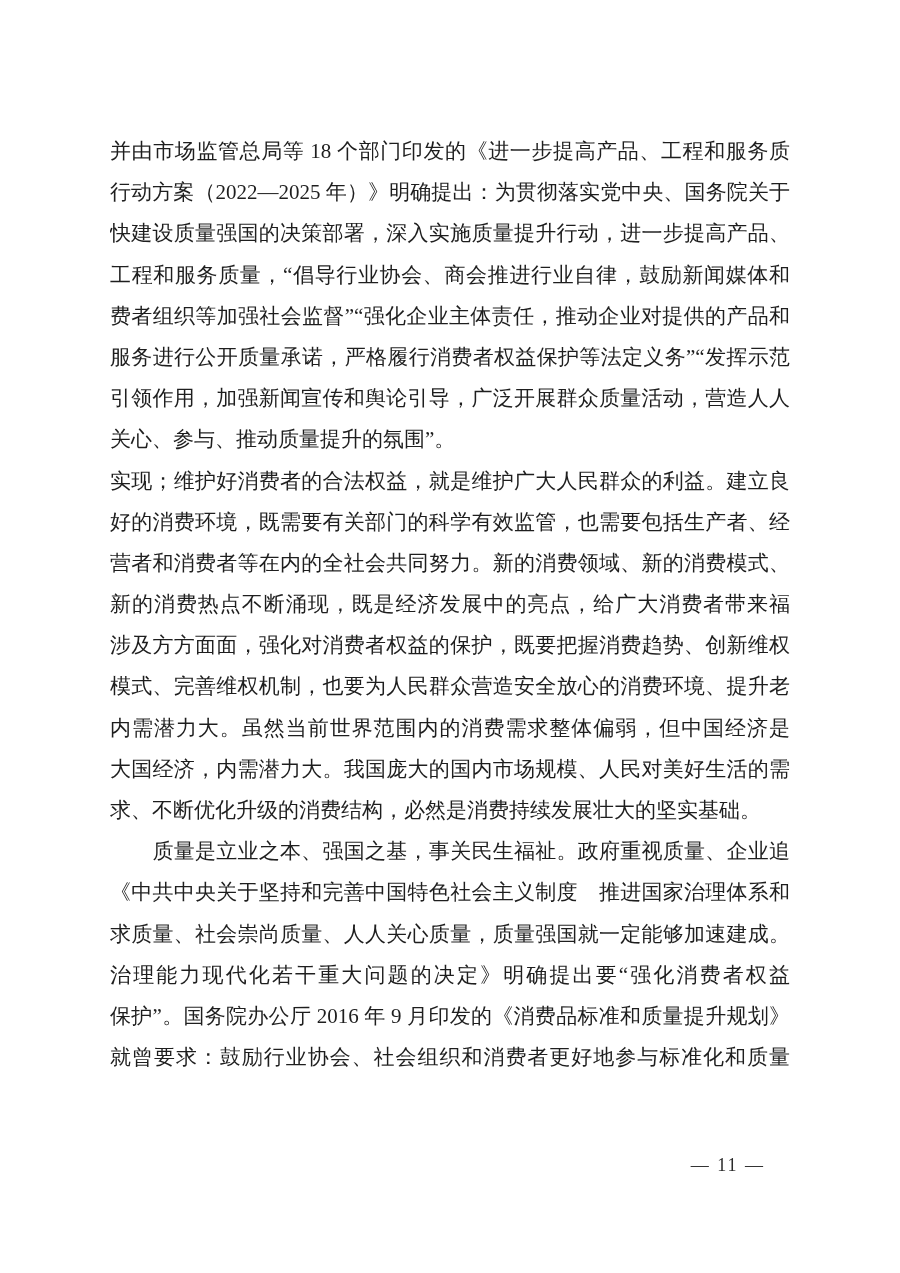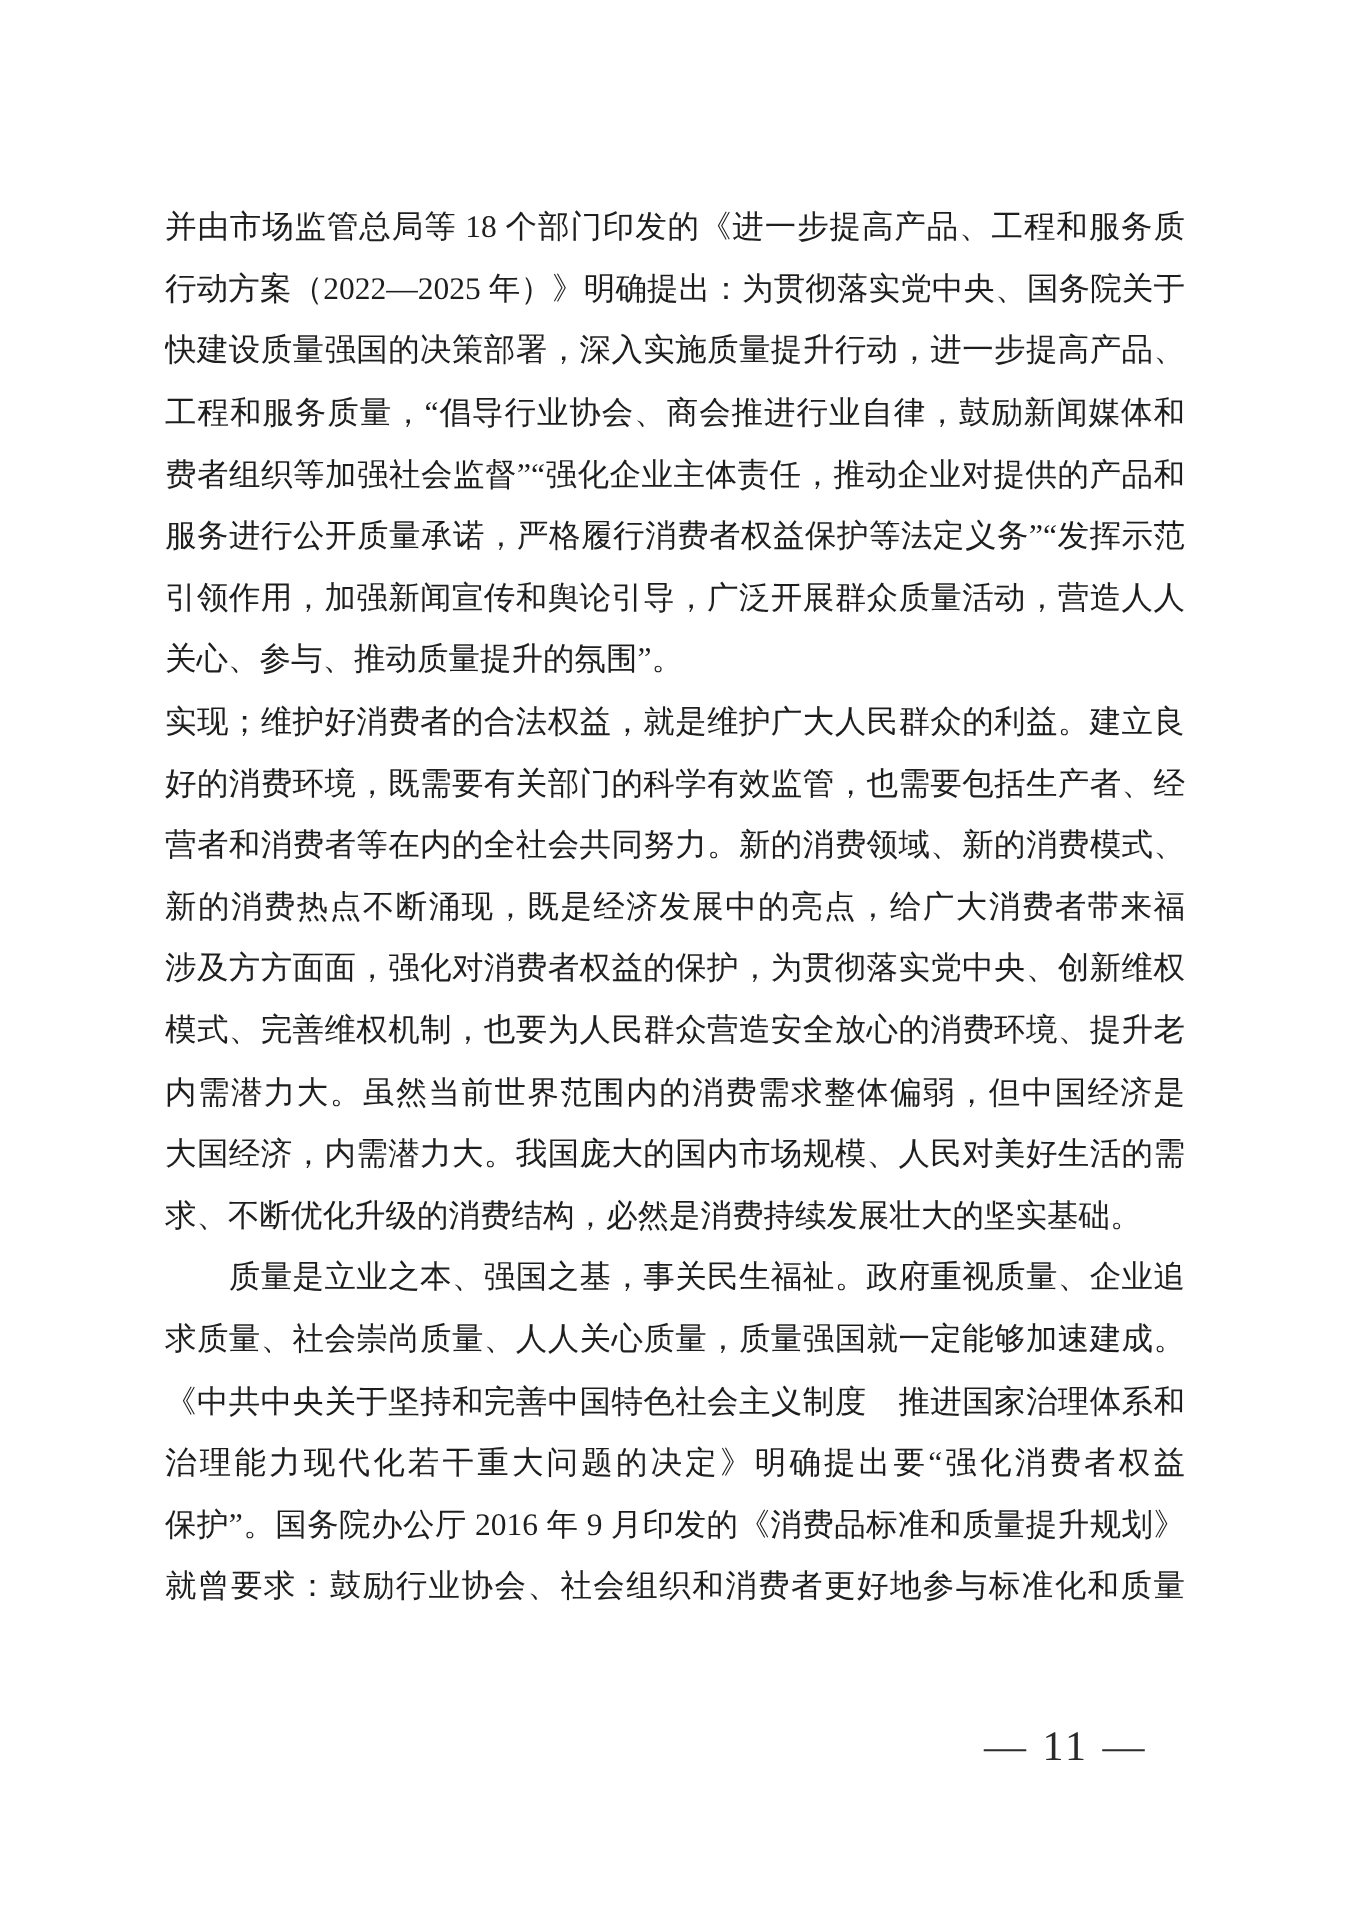--- a/index.html
+++ b/index.html
@@ -30,21 +30,21 @@
     text-align: justify;
     text-align-last: justify;
   }
   .line.para-end {
     text-align-last: left;
   }
   .page-number {
     position: absolute;
     top: 1151px;
     right: 135px;
-    font-size: 28px;
+    font-size: 18px;
     line-height: 28px;
     color: #2a2a2a;
     letter-spacing: 2px;
   }
 </style>
 </head>
 <body>
 
 <div class="page">
   <div class="text-block">
@@ -53,26 +53,26 @@
       <div class="line">快建设质量强国的决策部署，深入实施质量提升行动，进一步提高产品、</div>
       <div class="line">工程和服务质量，“倡导行业协会、商会推进行业自律，鼓励新闻媒体和消</div>
       <div class="line">费者组织等加强社会监督”“强化企业主体责任，推动企业对提供的产品和</div>
       <div class="line">服务进行公开质量承诺，严格履行消费者权益保护等法定义务”“发挥示范</div>
       <div class="line">引领作用，加强新闻宣传和舆论引导，广泛开展群众质量活动，营造人人</div>
       <div class="line para-end">关心、参与、推动质量提升的氛围”。</div>
       <div class="line">实现；维护好消费者的合法权益，就是维护广大人民群众的利益。建立良</div>
       <div class="line">好的消费环境，既需要有关部门的科学有效监管，也需要包括生产者、经</div>
       <div class="line">营者和消费者等在内的全社会共同努力。新的消费领域、新的消费模式、</div>
       <div class="line">新的消费热点不断涌现，既是经济发展中的亮点，给广大消费者带来福音，</div>
-      <div class="line">涉及方方面面，强化对消费者权益的保护，为贯彻落实党中央、创新维权</div>
+      <div class="line">涉及方方面面，强化对消费者权益的保护，既要把握消费趋势、创新维权</div>
       <div class="line">模式、完善维权机制，也要为人民群众营造安全放心的消费环境、提升老</div>
       <div class="line">内需潜力大。虽然当前世界范围内的消费需求整体偏弱，但中国经济是</div>
       <div class="line">大国经济，内需潜力大。我国庞大的国内市场规模、人民对美好生活的需</div>
       <div class="line para-end">求、不断优化升级的消费结构，必然是消费持续发展壮大的坚实基础。</div>
       <div class="line">　　质量是立业之本、强国之基，事关民生福祉。政府重视质量、企业追</div>
+      <div class="line">《中共中央关于坚持和完善中国特色社会主义制度　推进国家治理体系和</div>
       <div class="line">求质量、社会崇尚质量、人人关心质量，质量强国就一定能够加速建成。</div>
-      <div class="line">《中共中央关于坚持和完善中国特色社会主义制度　推进国家治理体系和</div>
       <div class="line">治理能力现代化若干重大问题的决定》明确提出要“强化消费者权益</div>
       <div class="line">保护”。国务院办公厅 2016 年 9 月印发的《消费品标准和质量提升规划》</div>
       <div class="line">就曾要求：鼓励行业协会、社会组织和消费者更好地参与标准化和质量</div>
     </div>
   <div class="page-number">— 11 —</div>
 </div>
 
 </body></html>

